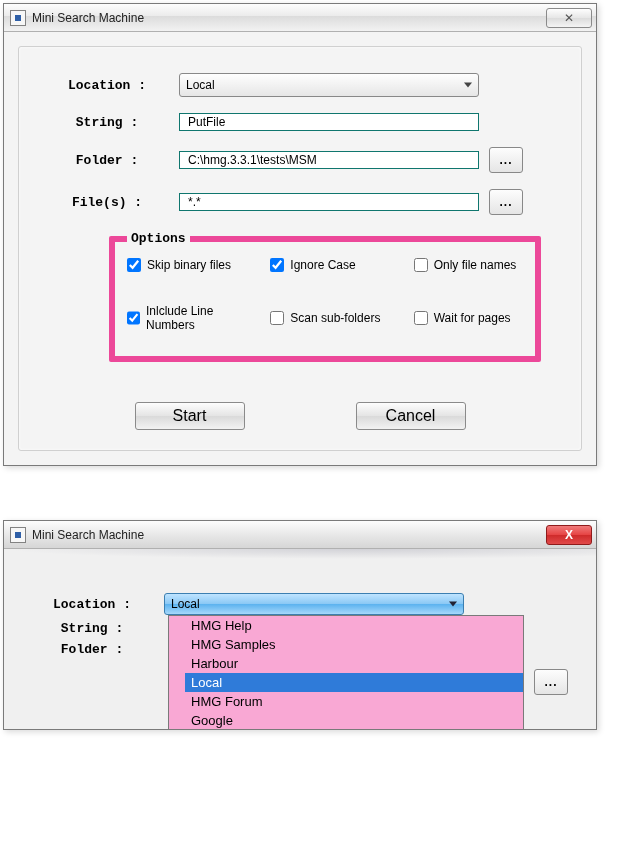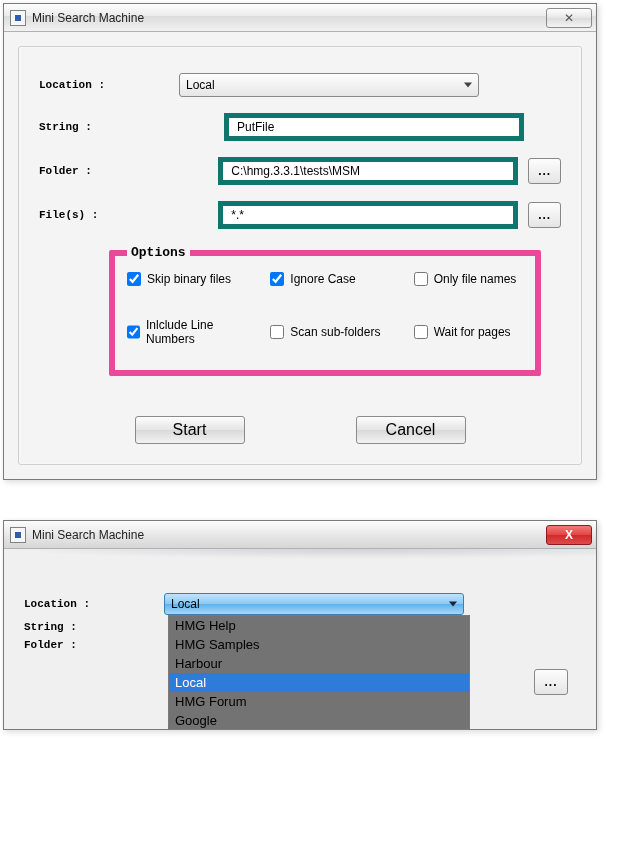--- a/index.html
+++ b/index.html
@@ -83,49 +83,49 @@
     padding: 26px 20px 20px 20px;
     box-shadow: inset 0 0 3px rgba(255,255,255,0.9);
   }
   .row {
     display:flex;
     align-items:center;
     margin-bottom: 16px;
   }
   .lbl {
     width: 140px;
-    text-align: left;
+    text-align: center;
     padding-right: 4px;
     font-family: "Courier New", monospace;
     font-weight: bold;
-    font-size: 11px;
+    font-size: 13px;
   }
   .combo {
     flex: 0 0 300px;
     height: 24px;
     border: 1px solid #888;
     border-radius: 3px;
     background: linear-gradient(to bottom,#fefefe,#e6e6e6);
     display:flex; align-items:center;
     padding: 0 6px;
     position:relative;
     cursor:pointer;
   }
   .combo .chev {
     position:absolute; right:6px; top:50%; transform:translateY(-50%);
     width:0;height:0;border-left:4px solid transparent;border-right:4px solid transparent;border-top:5px solid #444;
   }
   .txt {
     flex: 0 0 300px;
-    height: 28px;
-    border: 5px solid #0f766e;
+    height: 18px;
+    border: 1px solid #0f766e;
     background: #fff;
     padding: 0 8px;
     font-size: 12px;
-    display:flex; align-items:center;margin-left:45px;
+    display:flex; align-items:center;
   }
   .browse {
     width: 34px;
     height: 26px;
     margin-left: 10px;
     border: 1px solid #888;
     border-radius: 3px;
     background: linear-gradient(to bottom,#fdfdfd,#e5e5e5);
     display:flex; align-items:center; justify-content:center;
     font-weight:bold;
@@ -188,24 +188,25 @@
     color:#000;
   }
   .combo-open .chev {
     position:absolute; right:6px; top:50%; transform:translateY(-50%);
     width:0;height:0;border-left:4px solid transparent;border-right:4px solid transparent;border-top:5px solid #223;
   }
   .dropdown {
     position:absolute;
     left: 164px;
     top: 66px;
-    width: 302px;
-    background:#737373;
+    width: 356px;
+    background:#f9a8d4;
     border:1px solid #7a7a7a;
     z-index:10;
+    padding-left:16px;
   }
   .dropdown .item {
     padding: 1px 6px;
     font-size: 13px;
     font-family: Arial, sans-serif;
     cursor:pointer;
     line-height:17px;
   }
   .dropdown .item.sel {
     background:#2f7bd9;

